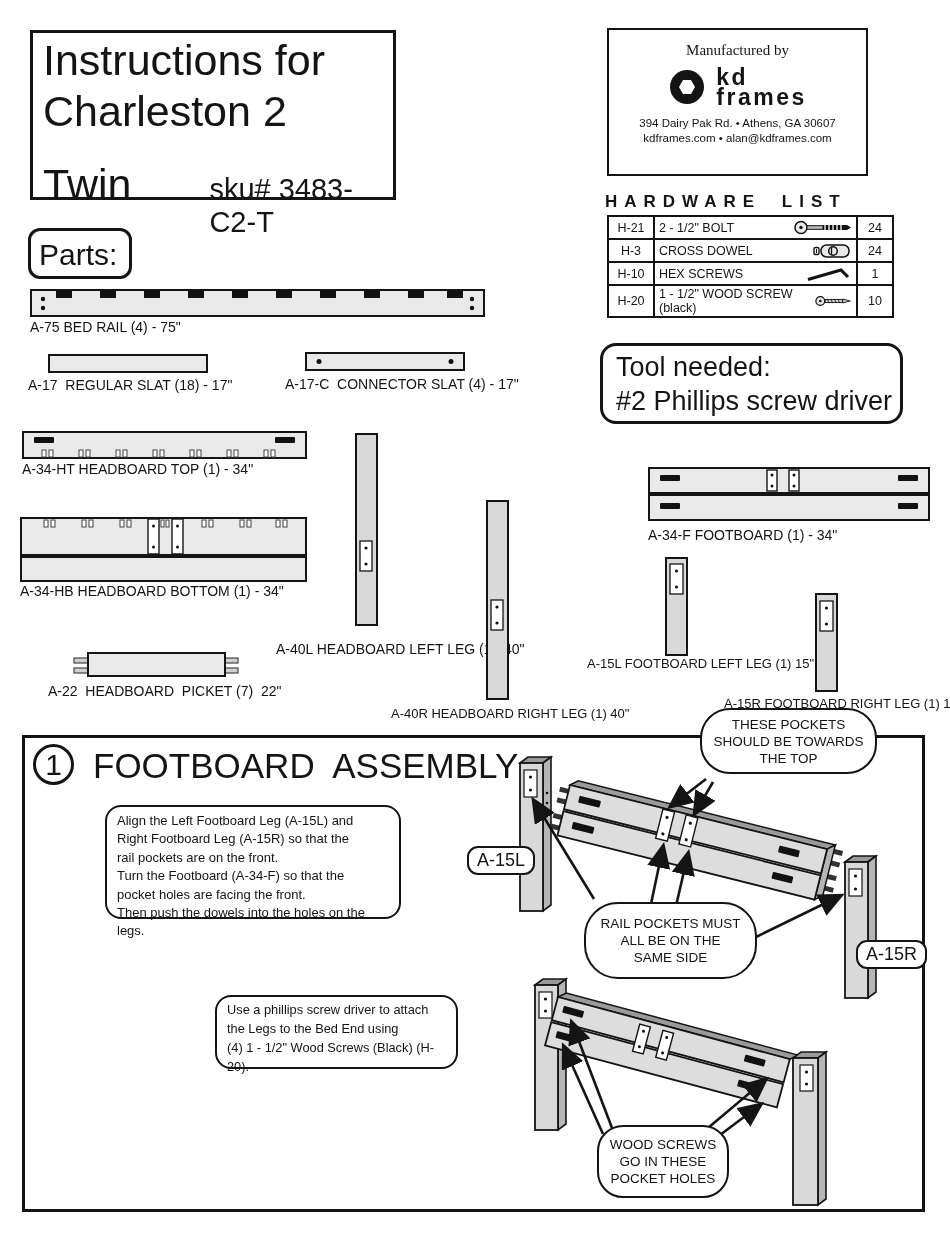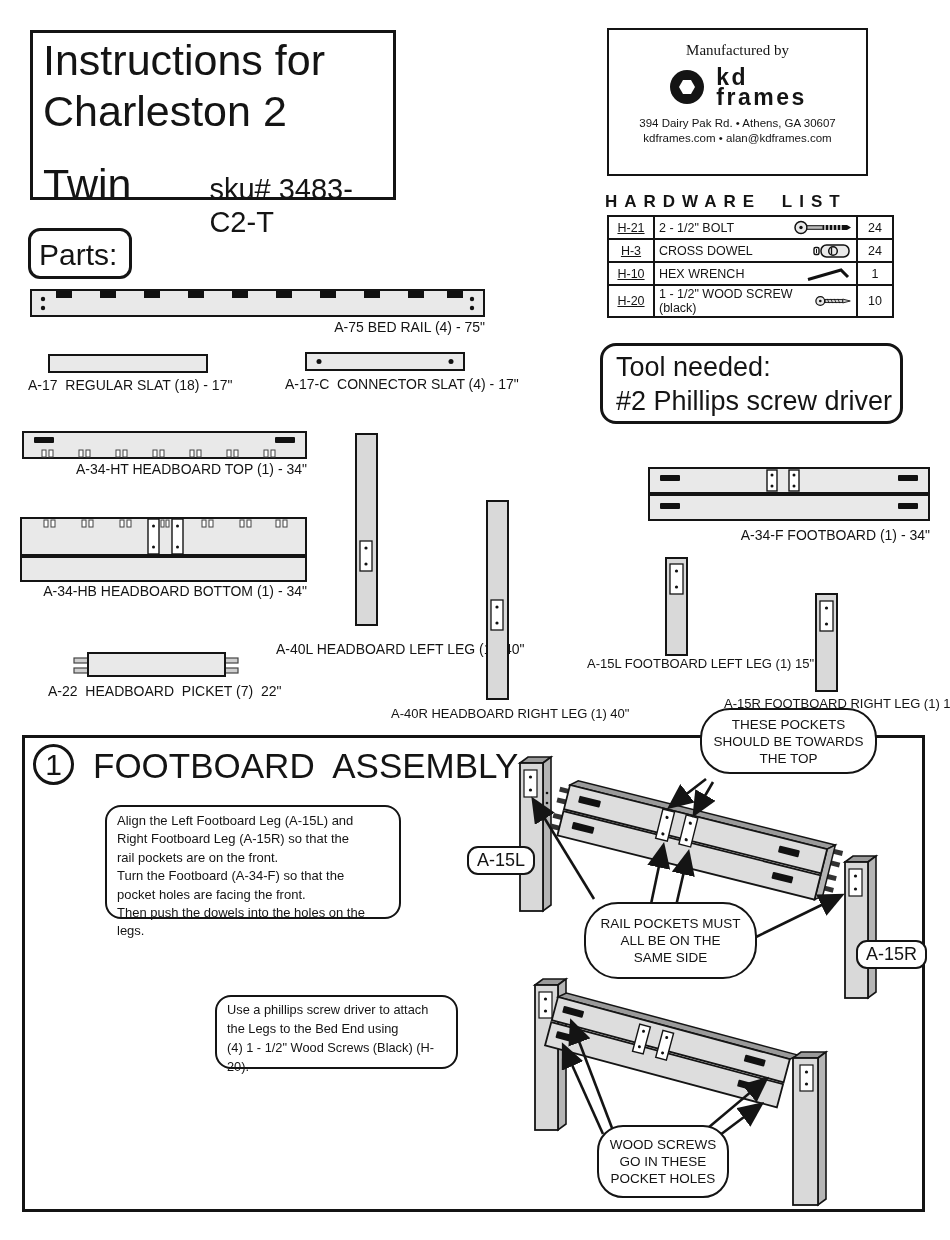--- a/index.html
+++ b/index.html
@@ -14,30 +14,30 @@
   .mfr-box{position:absolute;left:607px;top:28px;width:261px;height:148px;border:2px solid #141414;box-sizing:border-box;text-align:center;}
   .mfr-heading{font-family:"Liberation Serif",serif;font-size:15px;margin-top:12px;}
   .logo-row{display:flex;justify-content:center;align-items:center;gap:8px;margin-top:8px;}
   .brand{text-align:left;font-weight:bold;font-size:23px;line-height:20px;letter-spacing:2.5px;}
   .addr{font-size:11.5px;line-height:15px;}
   .addr1{margin-top:9px;}
   
   .hw-title{position:absolute;left:605px;top:192px;width:285px;font-size:17px;font-weight:bold;letter-spacing:7px;word-spacing:9px;white-space:pre;}
   .hw-table{position:absolute;left:607px;top:215px;width:287px;border-collapse:collapse;}
   .hw-table td{border:2px solid #141414;font-size:12.5px;padding:1px 4px;height:19px;}
-  .hw-id{width:36px;text-align:center;text-decoration:underline;}
+  .hw-id{width:36px;text-align:center;}
   .hw-qty{width:26px;text-align:center;font-size:14px;}
   .hw-desc-cell{position:relative;}
   .hw-desc-inner{display:flex;justify-content:space-between;align-items:center;gap:2px;}
   
   .parts-heading{position:absolute;left:28px;top:228px;border:3px solid #141414;border-radius:12px;
      font-size:30px;padding:7px 12px 4px 8px;}
   .part{position:absolute;}
   .part-label{position:absolute;font-size:14px;white-space:pre;}
-  .ctr{text-align:right;}
+  .ctr{text-align:left;}
   
   .tool-box{position:absolute;left:600px;top:343px;width:303px;height:81px;border:3px solid #141414;border-radius:16px;
      box-sizing:border-box;padding:4px 0 0 13px;font-size:27px;line-height:34px;}
   
   .assembly-box{position:absolute;left:22px;top:735px;width:903px;height:477px;border:3px solid #141414;box-sizing:border-box;}
   .step-circle{position:absolute;left:33px;top:744px;width:41px;height:41px;border:3px solid #141414;border-radius:50%;
      display:flex;align-items:center;justify-content:center;font-size:30px;box-sizing:border-box;}
   .assembly-heading{position:absolute;left:93px;top:746px;font-size:35px;white-space:pre;}
   .inst-box{position:absolute;border:2.5px solid #141414;border-radius:16px;background:#fff;
      font-size:13px;line-height:18.4px;white-space:pre-line;padding:5px 10px;box-sizing:border-box;z-index:3;}
@@ -115,21 +115,21 @@
           <path d="M4.5,6 v4" stroke="#111" stroke-width="1"></path>
         </svg>
       </div>
           </td>
       <td class="hw-qty">24</td>
     </tr>
     <tr>
       <td class="hw-id">H-10</td>
       <td class="hw-desc-cell">
             <div class="hw-desc-inner">
-        <span>HEX WRENCH</span>
+        <span>HEX SCREWS</span>
         <svg width="46" height="17" viewBox="0 0 46 17">
           <polyline points="2,14.5 35,5 42,12" fill="none" stroke="#111" stroke-width="3"></polyline>
         </svg>
       </div>
           </td>
       <td class="hw-qty">1</td>
     </tr>
     <tr>
       <td class="hw-id">H-20</td>
       <td class="hw-desc-cell">

